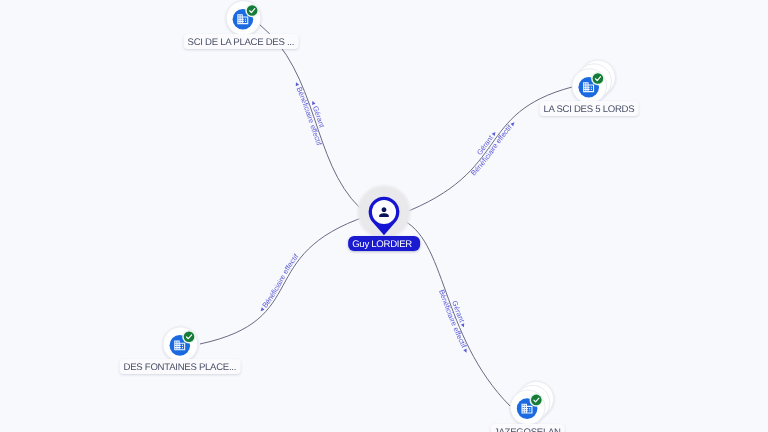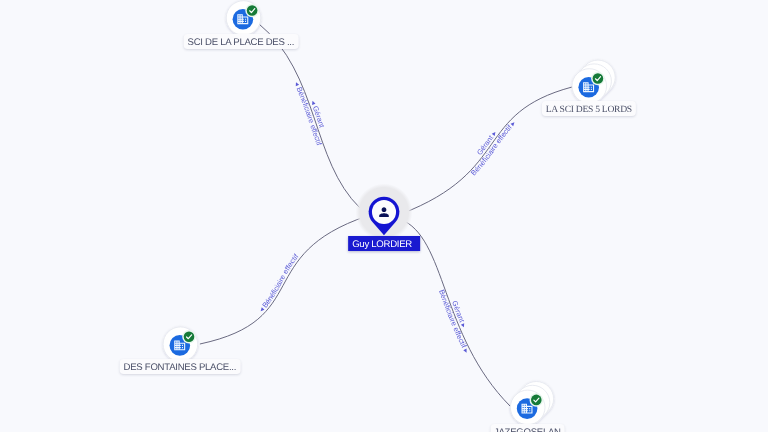--- a/index.html
+++ b/index.html
@@ -9,21 +9,21 @@
        text-rendering:geometricPrecision;}
   #stage{position:relative;width:768px;height:432px;overflow:hidden;background:#f8f9fd;
          transform:translateZ(0);}
   svg.layer{position:absolute;left:0;top:0;width:768px;height:432px;}
   .edge-path{fill:none;stroke:#62627a;stroke-width:0.95;}
   .edge-label{font-size:7.3px;fill:#5b5bd6;font-family:"Liberation Sans",sans-serif;}
   .node-label{position:absolute;background:#fbfbfd;border-radius:4px;
     box-shadow:0 1px 2.5px rgba(40,45,80,0.16);
     color:#4b5068;font-size:9.6px;letter-spacing:-0.28px;line-height:11px;white-space:nowrap;
     padding:3.4px 4.2px 0.6px 3.9px;transform:translateX(-50%) translateZ(0);text-align:right;}
-  .person-label{position:absolute;background:#1a1ad0;border-radius:0;
+  .person-label{position:absolute;background:#1a1ad0;border-radius:6px;
     color:#ffffff;font-size:9.6px;letter-spacing:-0.28px;line-height:11px;white-space:nowrap;
     padding:3.2px 7.9px 0.4px 4.0px;transform:translateX(-50%) translateZ(0);
     box-shadow:0 1px 2.5px rgba(20,20,90,0.28);}
 </style>
 </head>
 <body>
 
 <div id="stage">
   <svg class="layer" id="edges" viewBox="0 0 768 432">
       <path d="M259,24 C319.3,73.4 311.1,160.8 360,208" class="edge-path"></path>
@@ -119,18 +119,18 @@
         <circle cx="384" cy="212" r="28.5" fill="url(#haloGrad)"></circle>
         <path d="M372.45 222.11 A 15.35 15.35 0 1 1 395.55 222.11 L 384 235.30 Z" fill="#1414d2"></path>
         <circle cx="384" cy="212" r="12.05" fill="#fcfcfe"></circle>
         <g transform="translate(376.8,204.9) scale(0.6)">
           <path d="M12 12c2.21 0 4-1.79 4-4s-1.79-4-4-4-4 1.79-4 4 1.79 4 4 4zm0 2c-2.67 0-8 1.34-8 4v2h16v-2c0-2.66-5.33-4-8-4z" fill="#0a1158"></path>
         </g>
       </g>
     </svg>
   <div id="labels">
       <div class="node-label" style="left: 241px; top: 34px;">SCI DE LA PLACE DES ...</div>
-      <div class="node-label" style="left: 589px; top: 101px; font-family: Liberation Serif, serif;">LA SCI DES 5 LORDS</div>
+      <div class="node-label" style="left: 589px; top: 101px;">LA SCI DES 5 LORDS</div>
       <div class="node-label" style="left: 180px; top: 358.8px;">DES FONTAINES PLACE...</div>
       <div class="node-label" style="left: 527.5px; top: 423.5px;">JAZEGOSELAN</div>
       <div class="person-label" style="left: 384px; top: 236px;">Guy LORDIER</div>
     </div>
 </div>
 
 </body></html>

